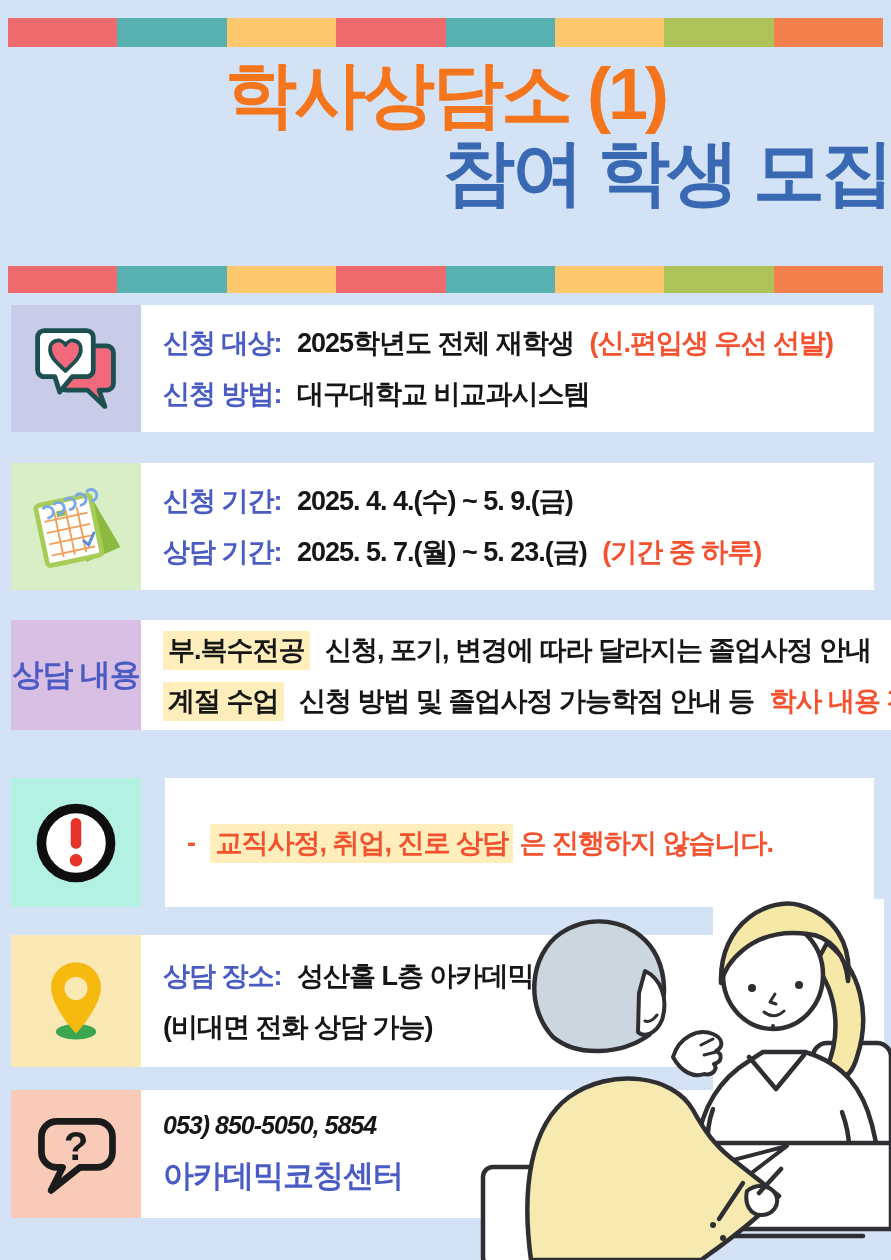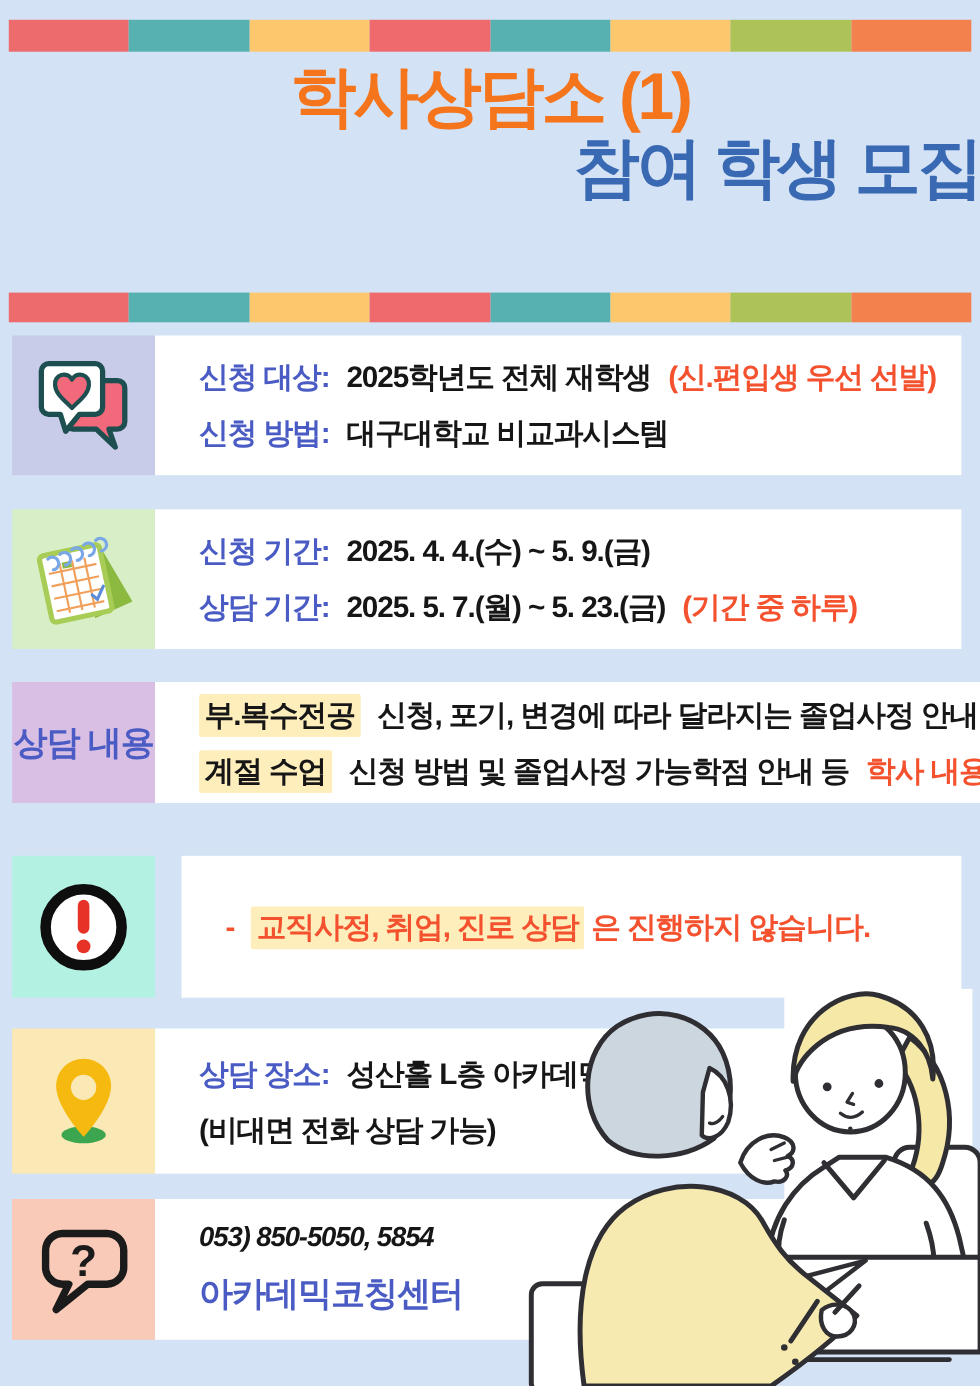--- a/index.html
+++ b/index.html
@@ -12,30 +12,30 @@
   }
 
   
   .deco-bar{ position:absolute; left:8px; width:875px; height:29px; display:flex; }
   .deco-bar.top{ top:18px; }
   .deco-bar.bottom{ top:266px; height:27px; }
   .deco-bar > div{ flex:1 1 auto; }
 
   
   .title-block{ position:absolute; top:56px; left:0; width:100%; text-align:center;
-    font-weight:800; font-size:60px; line-height:1.08; letter-spacing:-3px; }
+    font-weight:800; font-size:72px; line-height:1.08; letter-spacing:-3px; }
   .title-line1{ color:var(--title-orange,#f5751d); }
   .title-line2{ color:var(--title-blue,#3a69b3);text-align:right; }
 
   
   .card{ position:absolute; left:11px; width:863px; display:flex; }
   .iconbox{ flex:0 0 130px; display:flex; align-items:center; justify-content:center; }
   .iconbox svg{ width:96px; height:96px; }
   .content{ flex:1 1 auto; background:#ffffff; display:flex; flex-direction:column;
-    justify-content:center; padding-left:40px; gap:15px; }
+    justify-content:center; padding-left:22px; gap:15px; }
   .line{ font-size:27px; font-weight:800; color:var(--text-black,#161616);
     letter-spacing:-1px; white-space:nowrap; }
   .line > .seg:not(:first-child):not(.tight){ margin-left:0.33em; }
   .seg.lbl{ color:var(--label-blue,#4a5cc4); }
   .seg.red{ color:var(--alert-red,#f4512e); }
   .seg.hl{ background:var(--highlight-yellow,#fdeebc); padding:4px 5px 5px; border-radius:2px; }
 
   .card-apply{ top:305px; height:127px; }
   .card-period{ top:463px; height:127px; }
   .card-topics{ top:620px; height:110px; }

